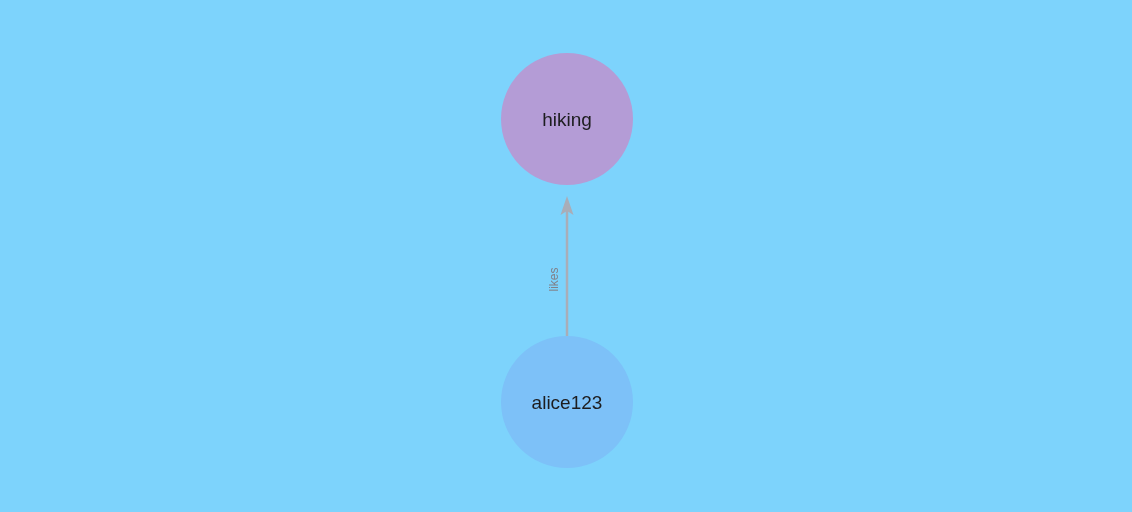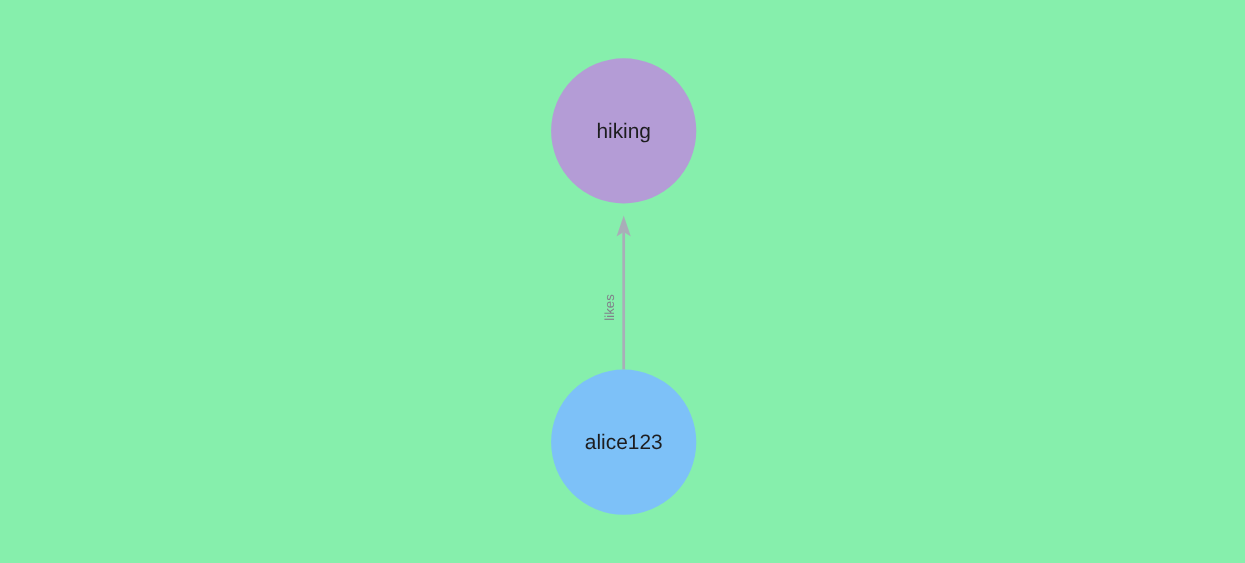--- a/index.html
+++ b/index.html
@@ -24,21 +24,21 @@
     pointer-events: none;
   }
   .edge-label {
     font-family: "Liberation Sans", sans-serif;
     font-size: 12px;
   }
 </style>
 </head>
 <body>
 
-<div class="canvas-wrap" style="background: #86efac;">
+<div class="canvas-wrap" style="background: #7dd3fc;">
   <svg id="graph-svg" width="1132" height="512" viewBox="0 0 1132 512" xmlns="http://www.w3.org/2000/svg">
       <g>
         <line x1="567" y1="336" x2="567" y2="211" stroke="#a9adb8" stroke-width="2.5"></line>
         <polygon points="567,196 573.5,215 567,211 560.5,215" fill="#a9adb8"></polygon>
         <text x="558" y="279.5" transform="rotate(-90 558 279.5)" text-anchor="middle" fill="#81818a" class="edge-label">likes</text>
       </g>
       <g>
         <circle cx="567" cy="119" r="66" fill="#b49cd6" class="node-circle"></circle>
         <text x="567" y="119" text-anchor="middle" dominant-baseline="central" dy="0.04em" fill="#1d1d1f" class="node-label">hiking</text>
       </g>

